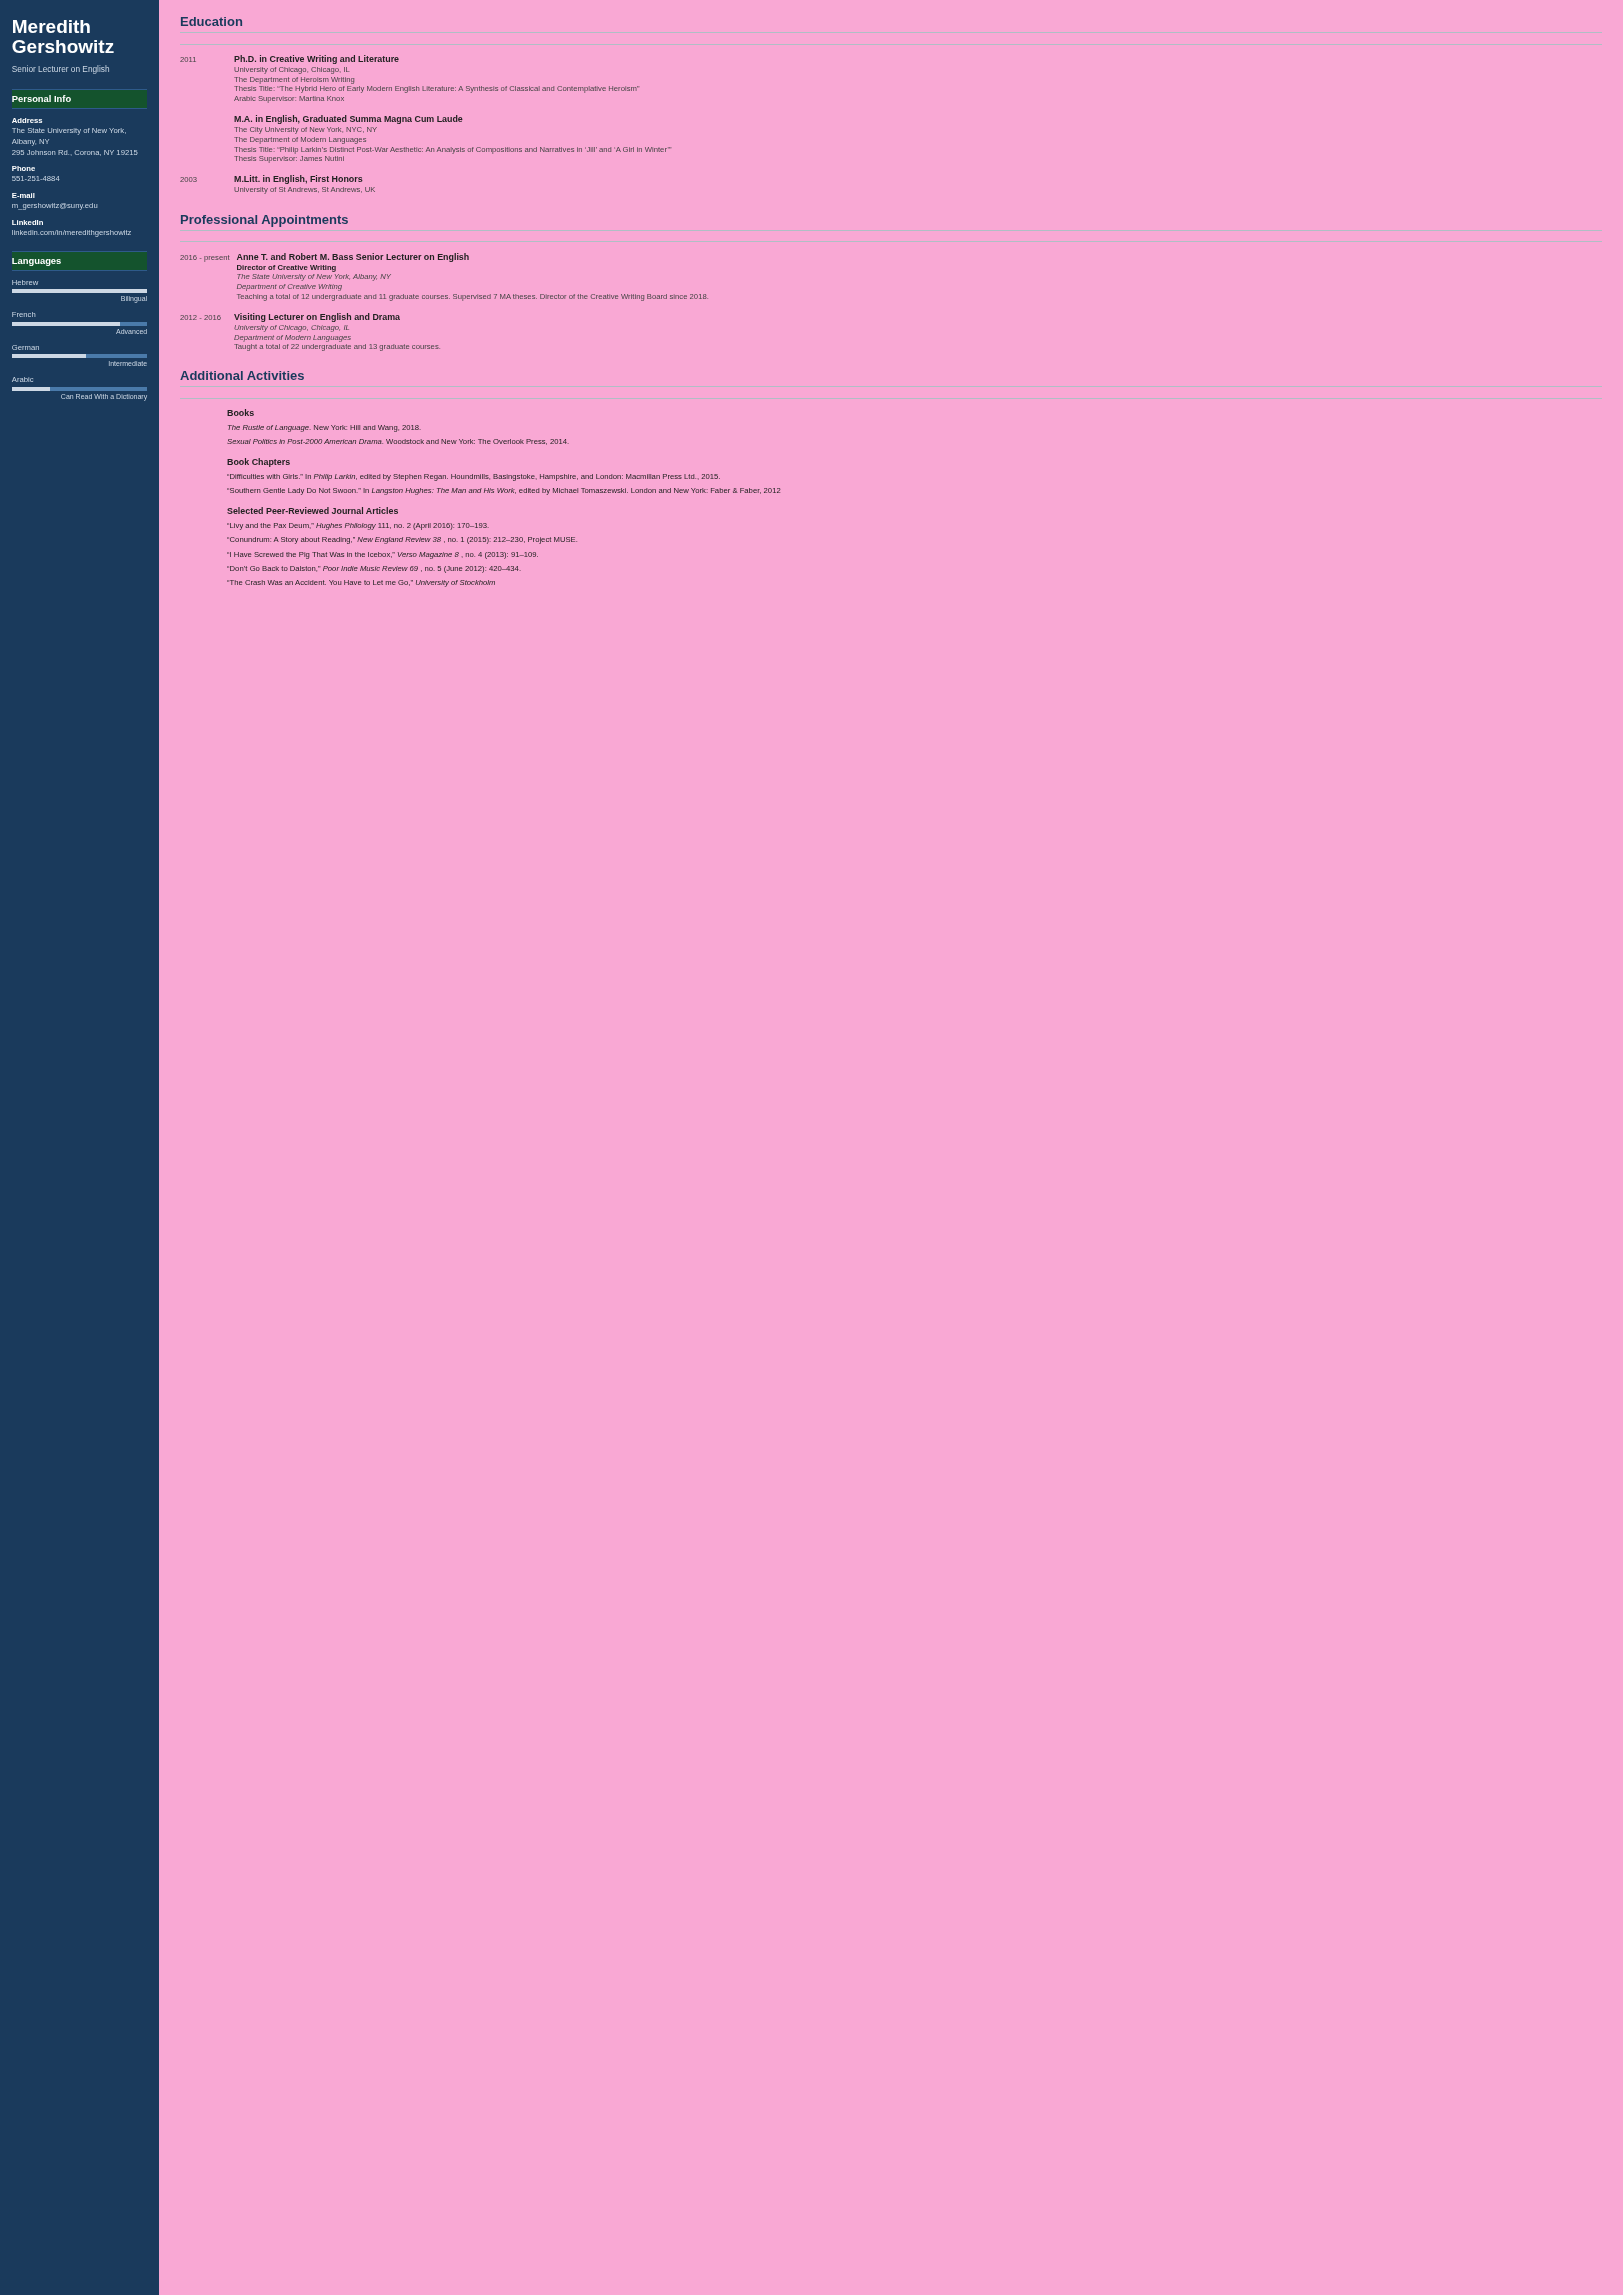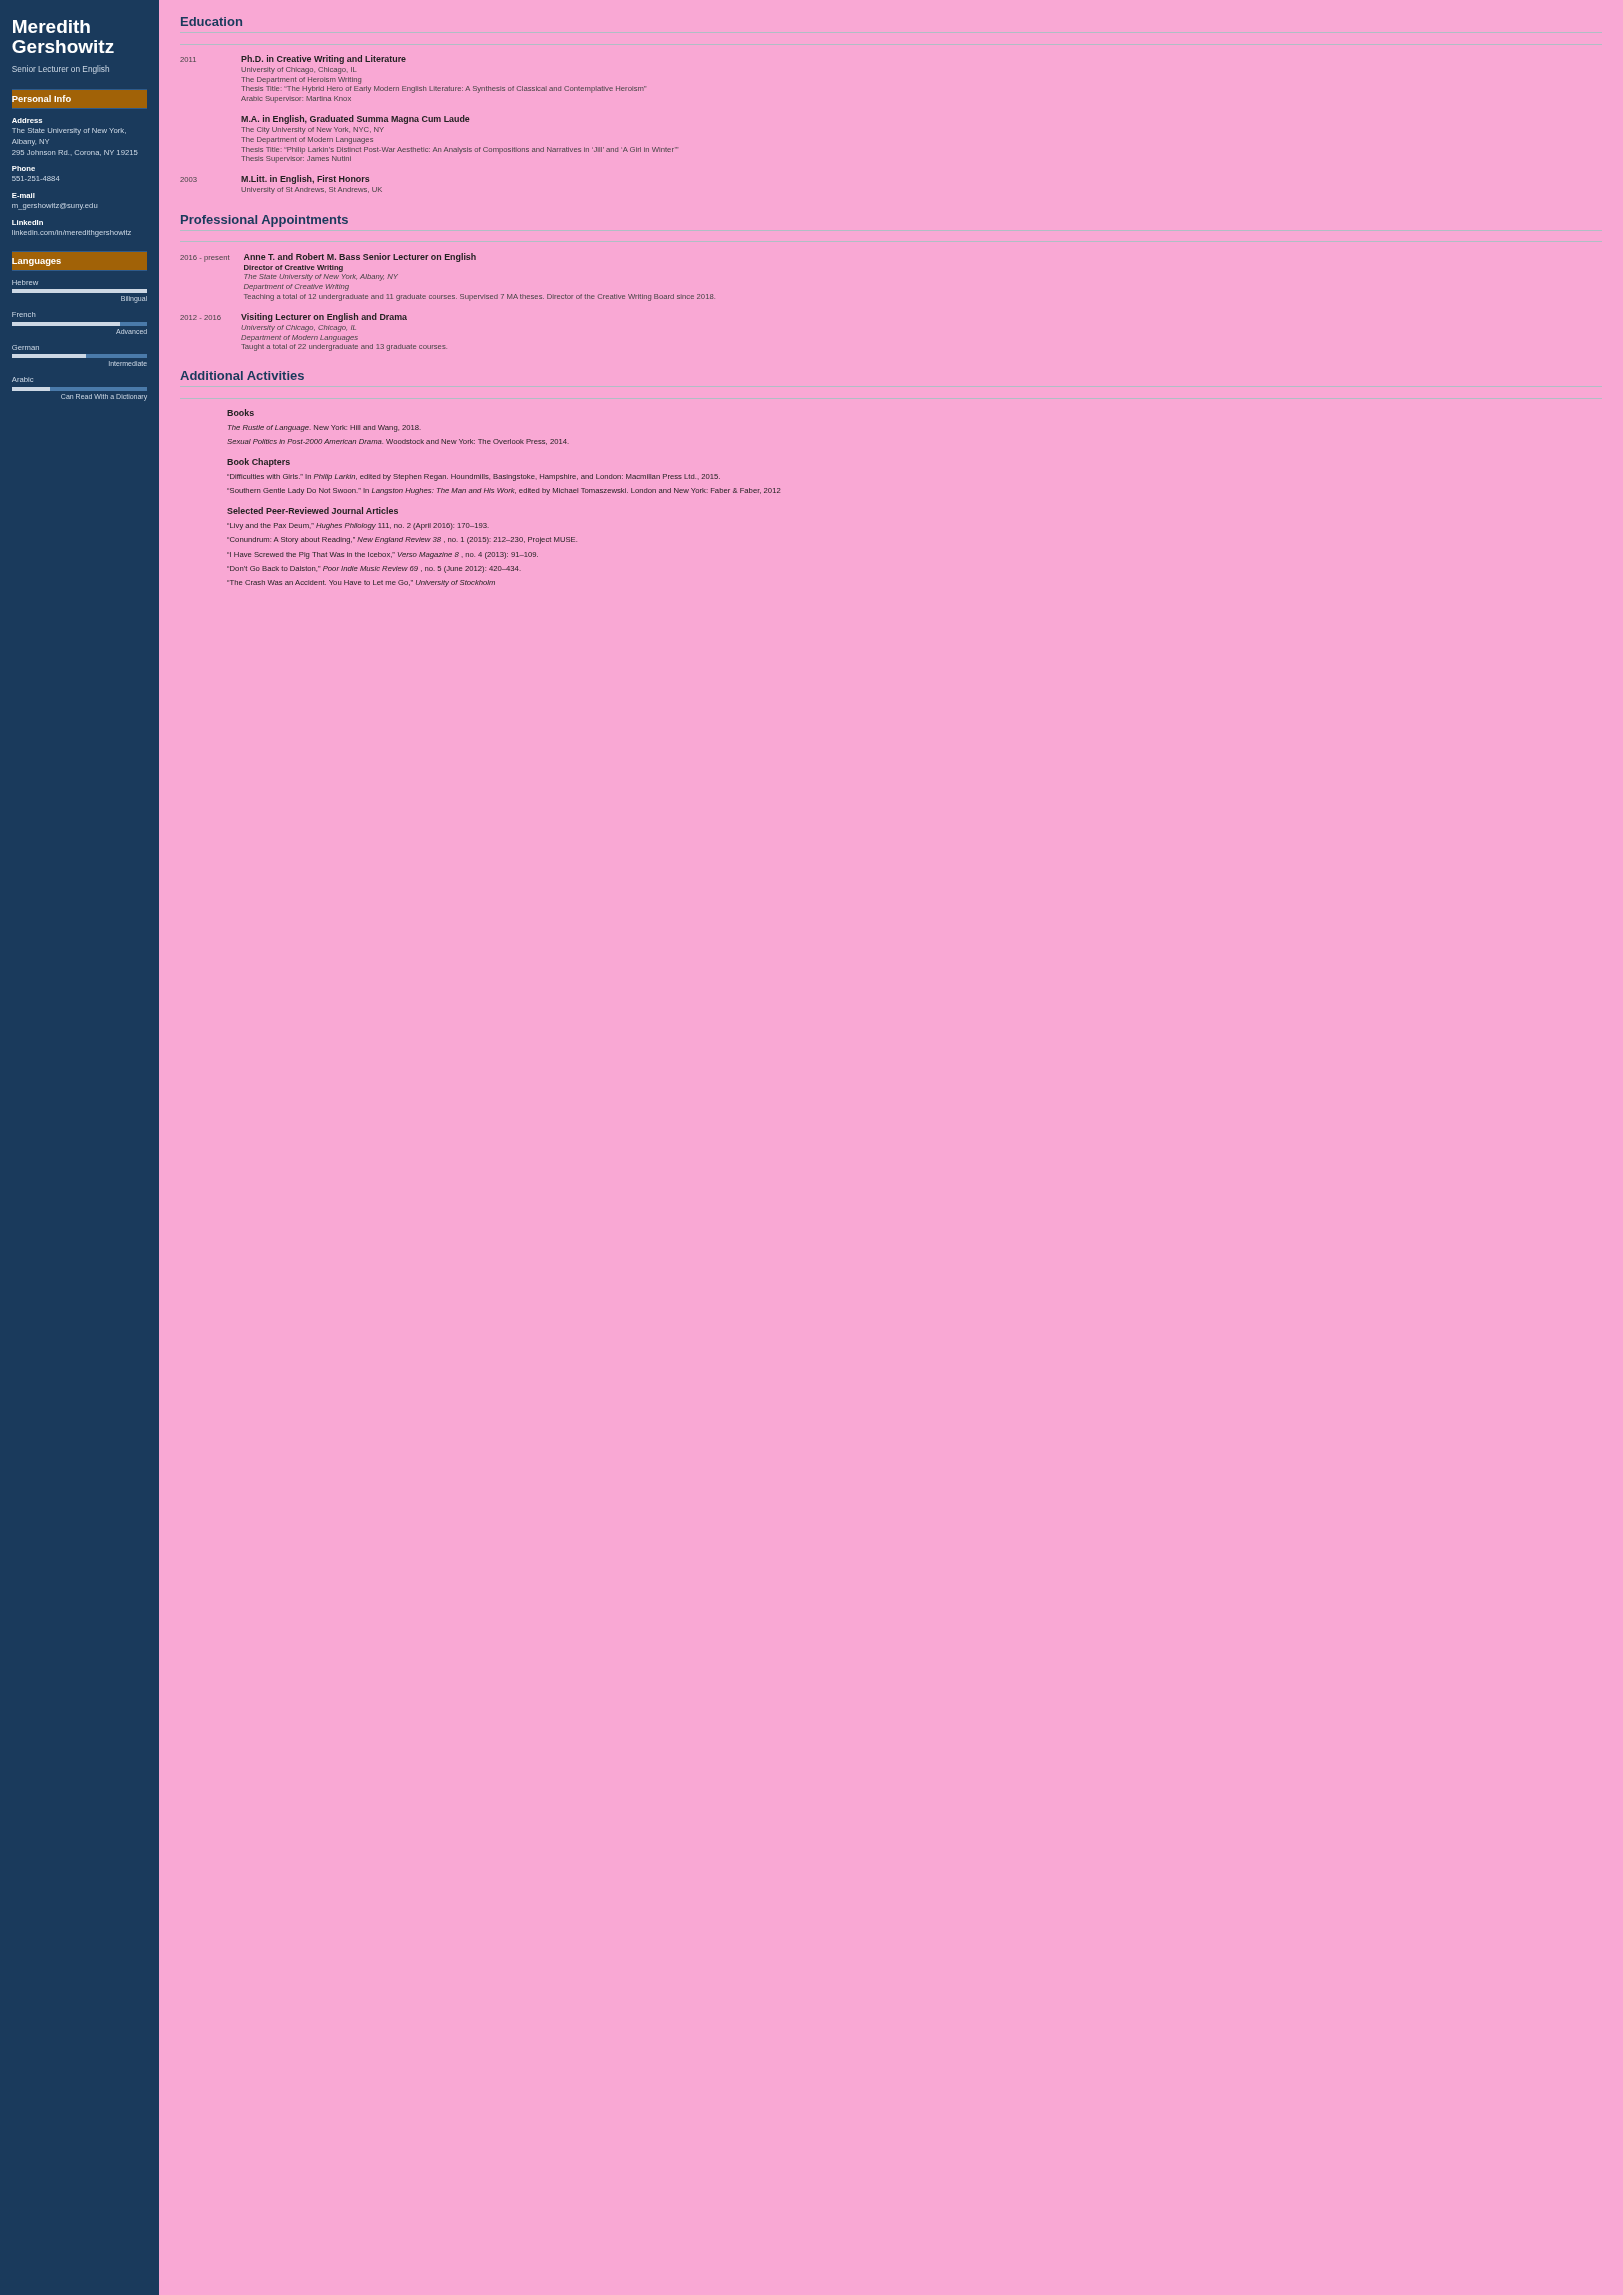--- a/index.html
+++ b/index.html
@@ -29,21 +29,21 @@
     }
 
     .sidebar-title {
       font-size: 8.3px;
       color: #cdd8e5;
       margin-bottom: 13px;
       line-height: 1.4;
     }
 
     .sidebar-section-title {
-      background-color: #a16207;
+      background-color: #14532d;
       border-top: 0.6px solid #2e5a8a;
       border-bottom: 0.6px solid #2e5a8a;
       font-size: 9.4px;
       font-weight: 700;
       color: #fff;
       padding: 3.5px 0;
       margin-bottom: 7px;
       margin-top: 5.9px;
     }
 
@@ -111,21 +111,21 @@
       margin-top: 16.5px;
     }
 
     .main-section-title:first-child {
       margin-top: 0;
     }
 
     .entry {
       display: flex;
       margin-bottom: 10.6px;
-      gap: 8px;
+      gap: 1px;
     }
 
     .entry-year {
       min-width: 53px;
       font-size: 7.7px;
       color: #444;
       padding-top: 1.2px;
       padding-right: 5.9px;
     }
 

